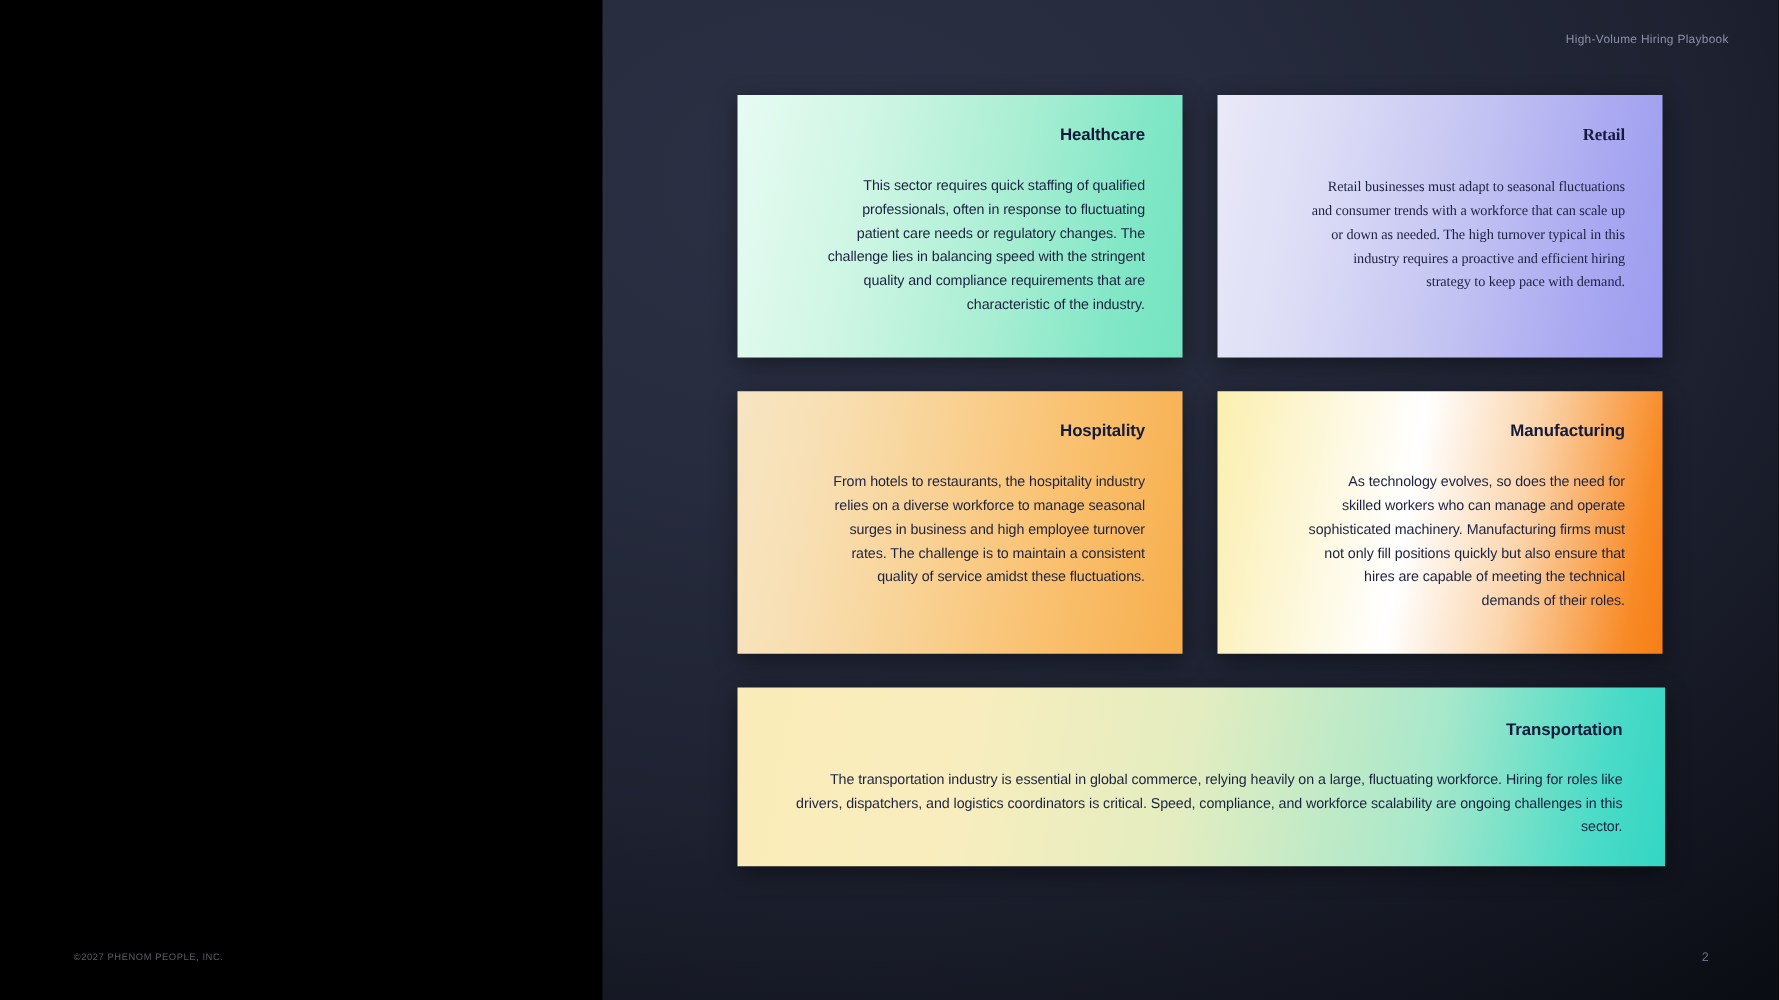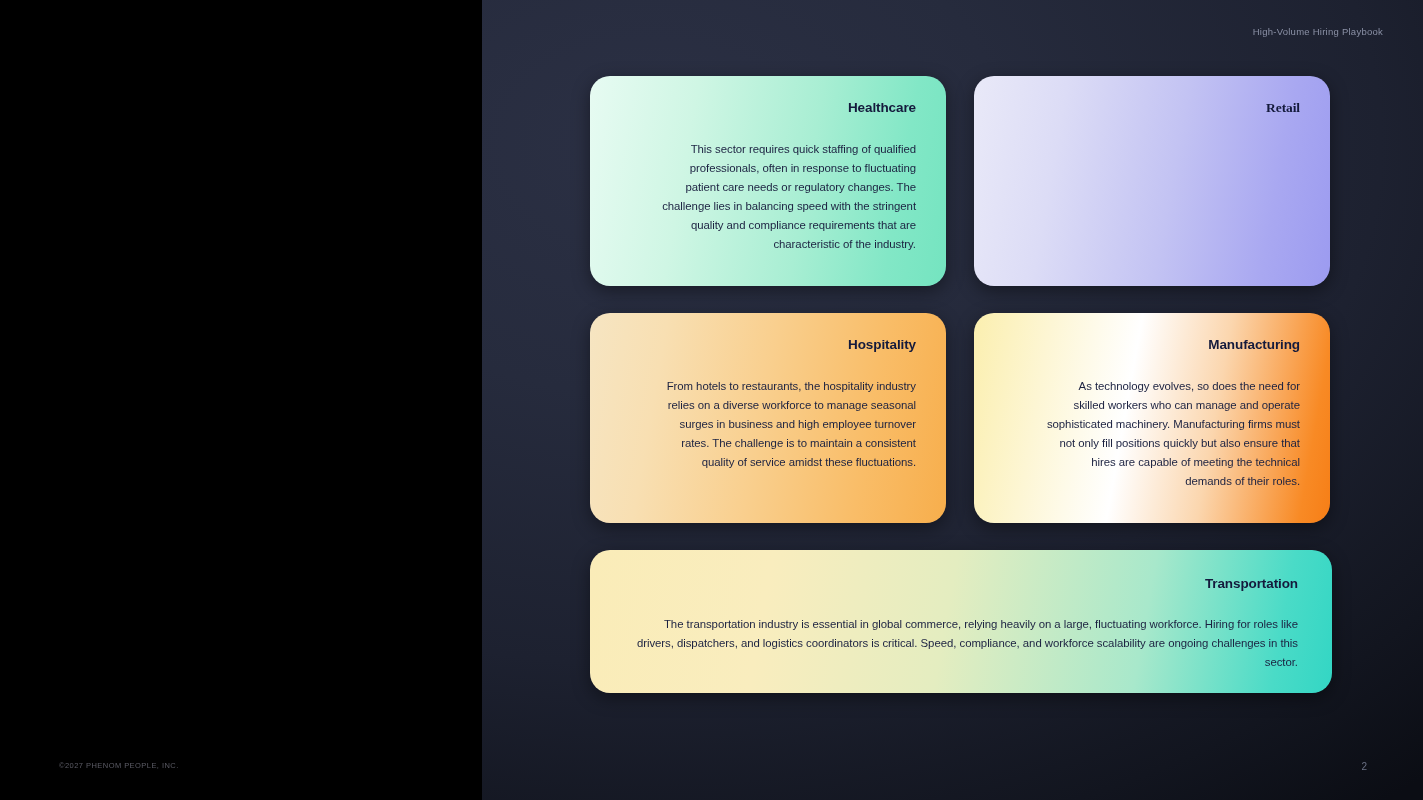--- a/index.html
+++ b/index.html
@@ -74,21 +74,21 @@
     left:108px; top:76px;
     width:752px;
   }
   .card-row {
     display:flex;
     gap:28px;
     margin-bottom:27px;
   }
   .card {
     position:relative;
-    border-radius:20px;
+    border-radius:0;
     box-shadow:0 5px 18px rgba(0,0,0,0.42);
     overflow:hidden;
   }
   .card-inner {
     position:relative;
     padding:26px 26px 24px 38px;
   }
   .card-title {
     font-size:13.5px;
     font-weight:700;
@@ -137,20 +137,21 @@
       <div class="card-row">
         <div class="card card-half g-healthcare">
           <div class="card-inner">
             <div class="card-title">Healthcare</div>
             <div class="card-body">This sector requires quick staffing of qualified professionals, often in response to fluctuating patient care needs or regulatory changes. The challenge lies in balancing speed with the stringent quality and compliance requirements that are characteristic of the industry.</div>
           </div>
         </div>
         <div class="card card-half g-retail">
           <div class="card-inner">
             <div class="card-title">Retail</div>
+            <div class="card-body">Retail businesses must adapt to seasonal fluctuations and consumer trends with a workforce that can scale up or down as needed. The high turnover typical in this industry requires a proactive and efficient hiring strategy to keep pace with demand.</div>
           </div>
         </div>
       </div>
 
       <div class="card-row">
         <div class="card card-half g-hospitality">
           <div class="card-inner">
             <div class="card-title">Hospitality</div>
             <div class="card-body">From hotels to restaurants, the hospitality industry relies on a diverse workforce to manage seasonal surges in business and high employee turnover rates. The challenge is to maintain a consistent quality of service amidst these fluctuations.</div>
           </div>

